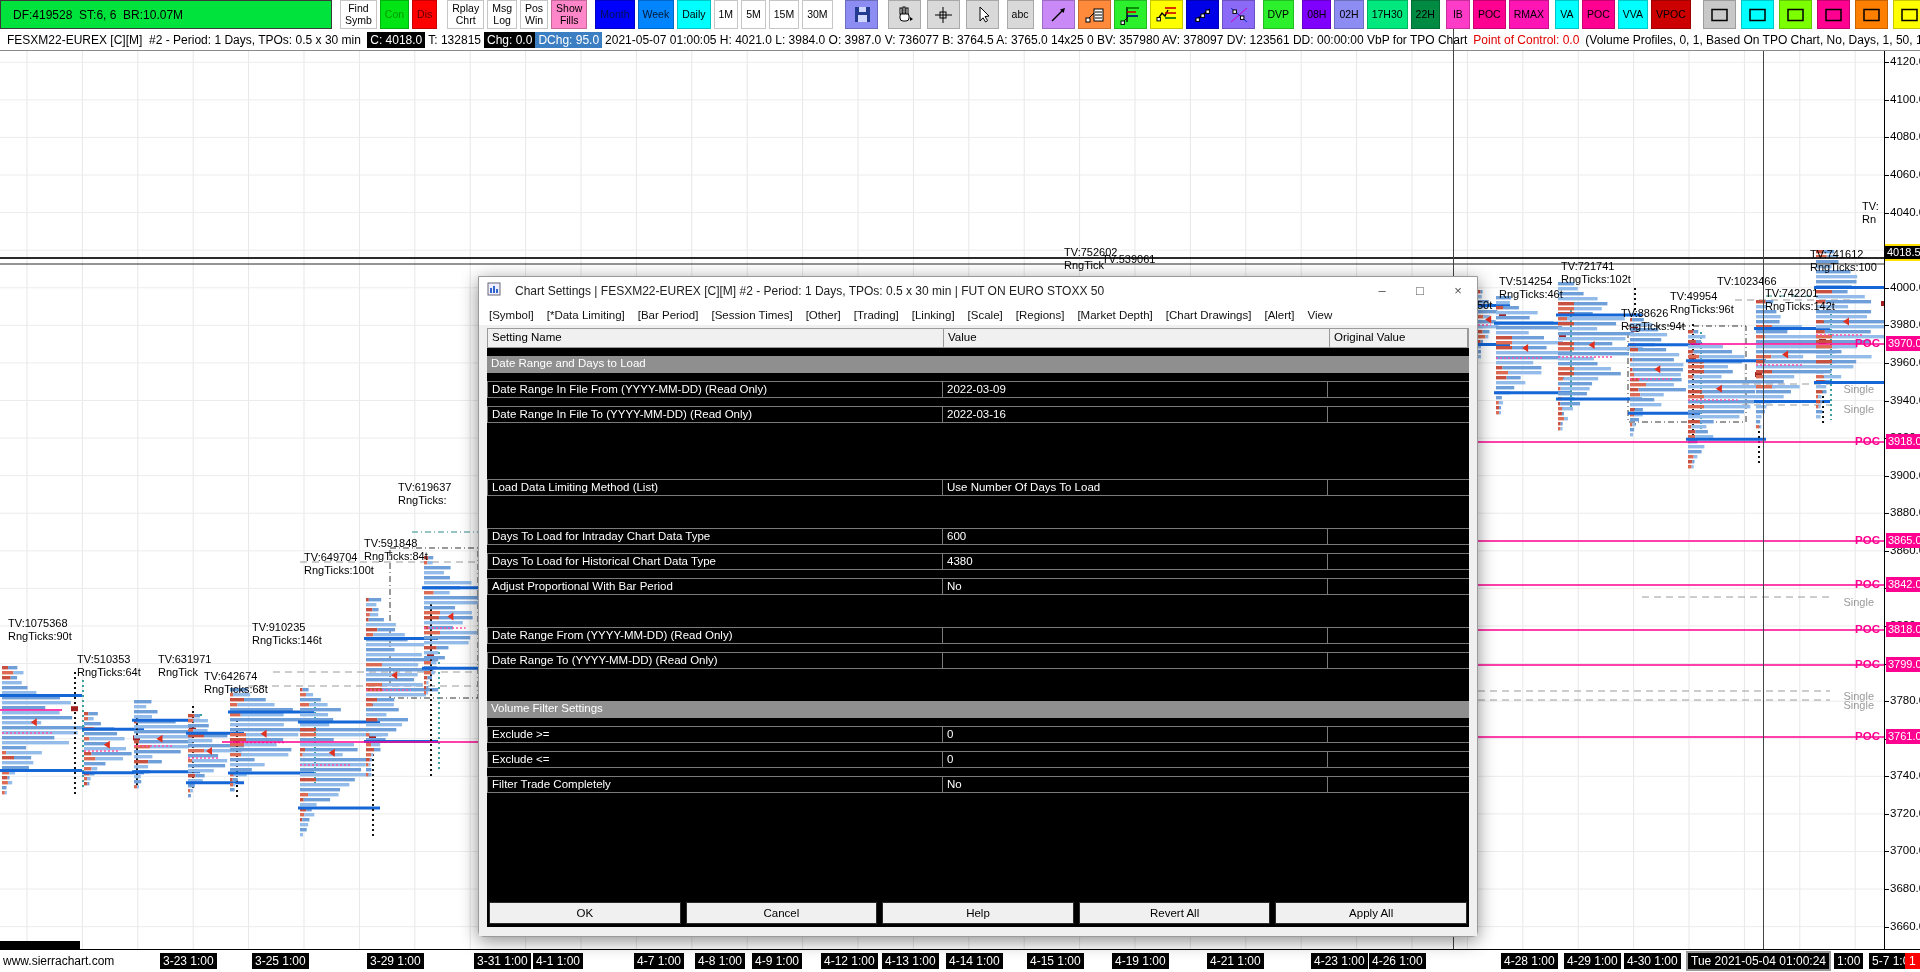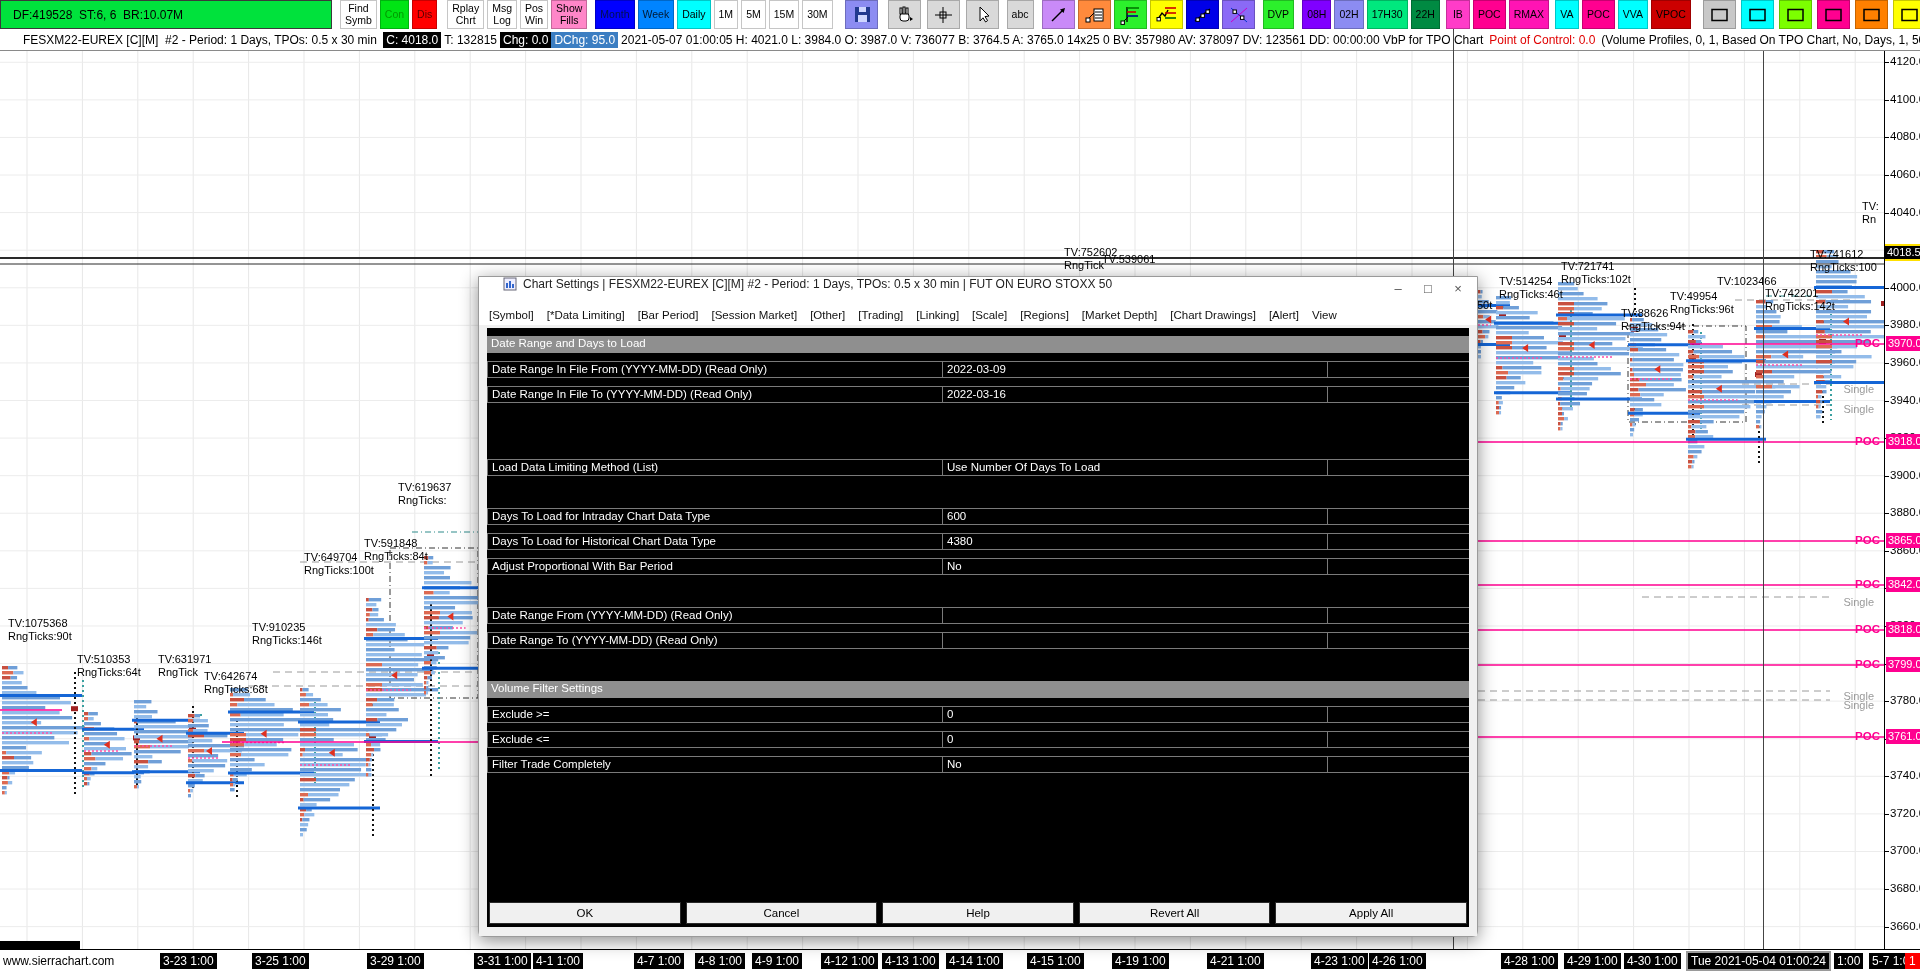--- a/index.html
+++ b/index.html
@@ -13,21 +13,21 @@
   .tb-status { flex:0 0 332px; background:#00e23c; border:1px solid #3a3a3a;
     font-size:12px; display:flex; align-items:center; padding-left:12px; white-space:pre; color:#000; }
   .tb-btn { flex:0 0 auto; font-size:10.5px; line-height:1.05; display:flex; align-items:center;
     justify-content:center; text-align:center; white-space:pre-line; padding:1px 4px;
     min-width:24px; border:1px solid rgba(0,0,0,.22); color:#000; cursor:default; }
   .tb-btn svg { display:block; }
 
   
   .infobar { position:absolute; top:29px; left:0; width:1920px; height:22px; background:#fff;
     border-bottom:1px solid #8a8a8a; display:flex; align-items:center; font-size:12px;
-    white-space:nowrap; overflow:hidden; padding-left:20px; z-index:5; }
+    white-space:nowrap; overflow:hidden; padding-left:4px; z-index:5; }
   .seg { padding:1px 3px; white-space:pre; }
 
   
   .chart { position:absolute; top:51px; left:0; width:1884px; height:898px; background:#fff; z-index:1; }
   .chart-labels { position:absolute; top:0; left:0; width:1884px; height:898px; z-index:2; pointer-events:none; }
   .plabel { position:absolute; font-size:11px; line-height:1.22; color:#000; white-space:pre; }
   .single-label { position:absolute; font-size:11px; color:#9a9a9a; width:36px; text-align:right; }
   .poc-side { position:absolute; font-size:11.5px; color:#ff0090; width:34px; text-align:right; font-weight:bold; }
 
   
@@ -51,22 +51,22 @@
   .date-chip { position:absolute; top:3px; height:16px; line-height:16px; background:#000;
     color:#fff; padding:0 3px; white-space:pre; }
   .date-chip.hl { outline:2px solid #9a9a9a; }
   .badge { position:absolute; top:3px; height:16px; line-height:16px; background:#f00;
     color:#fff; padding:0 4px; }
 
   
   .dialog { position:absolute; left:478px; top:276px; width:1000px; height:661px;
     background:#f0f0f0; border:1px solid #9a9a9a; border-radius:0 0 6px 6px;
     box-shadow:0 4px 18px rgba(0,0,0,.45); z-index:10; display:flex; flex-direction:column; }
-  .dlg-title { height:27px; background:#fff; display:flex; padding:0 4px 0 24px;
-    font-size:12px; color:#222; }
+  .dlg-title { height:27px; background:#fff; display:flex; align-items:center; padding:0 4px 0 8px;
+    font-size:12px; color:#222;gap:8px; }
   .dlg-title .ttl { flex:1; white-space:nowrap; overflow:hidden; }
   .winbtn { width:30px; height:23px; display:flex; align-items:center; justify-content:center;
     font-size:13px; color:#555; }
   .dlg-menu { height:21px; background:#fff; display:flex; align-items:center; gap:13px;
     padding:0 10px; font-size:11.5px; color:#111; white-space:nowrap; }
   .dlg-body { flex:1; margin:3px 8px 0 8px; background:#000; display:flex; flex-direction:column;
     overflow:hidden; }
   .thead { display:flex; height:20px; background:#f0f0f0; color:#000; font-size:11.5px;
     border:1px solid #9a9a9a; }
   .thead .c { padding:2px 0 0 4px; border-right:1px solid #9a9a9a; }
@@ -1098,32 +1098,37 @@
       </span>
       <span class="ttl">Chart Settings | FESXM22-EUREX [C][M]  #2 - Period: 1 Days, TPOs: 0.5 x 30 min   | FUT ON EURO STOXX 50</span>
       <span class="winbtn">–</span>
       <span class="winbtn">□</span>
       <span class="winbtn">×</span>
     </div>
     <div class="dlg-menu" id="dlg-menu">
         <span>[Symbol]</span>
         <span>[*Data Limiting]</span>
         <span>[Bar Period]</span>
-        <span>[Session Market]</span>
+        <span>[Session Times]</span>
         <span>[Other]</span>
         <span>[Trading]</span>
         <span>[Linking]</span>
         <span>[Scale]</span>
         <span>[Regions]</span>
         <span>[Market Depth]</span>
         <span>[Chart Drawings]</span>
         <span>[Alert]</span>
         <span>View</span>
       </div>
     <div class="dlg-body">
+      <div class="thead" id="dlg-thead">
+          <div class="c col-name">Setting Name</div>
+          <div class="c col-value">Value</div>
+          <div class="c col-orig">Original Value</div>
+        </div>
       <div id="dlg-rows">
           <div class="trow section">Date Range and Days to Load</div>
           <div class="trow">
             <div class="cell col-name">Date Range In File From (YYYY-MM-DD) (Read Only)</div>
             <div class="cell col-value">2022-03-09</div>
             <div class="cell col-orig"></div>
           </div>
           <div class="trow">
             <div class="cell col-name">Date Range In File To (YYYY-MM-DD) (Read Only)</div>
             <div class="cell col-value">2022-03-16</div>

